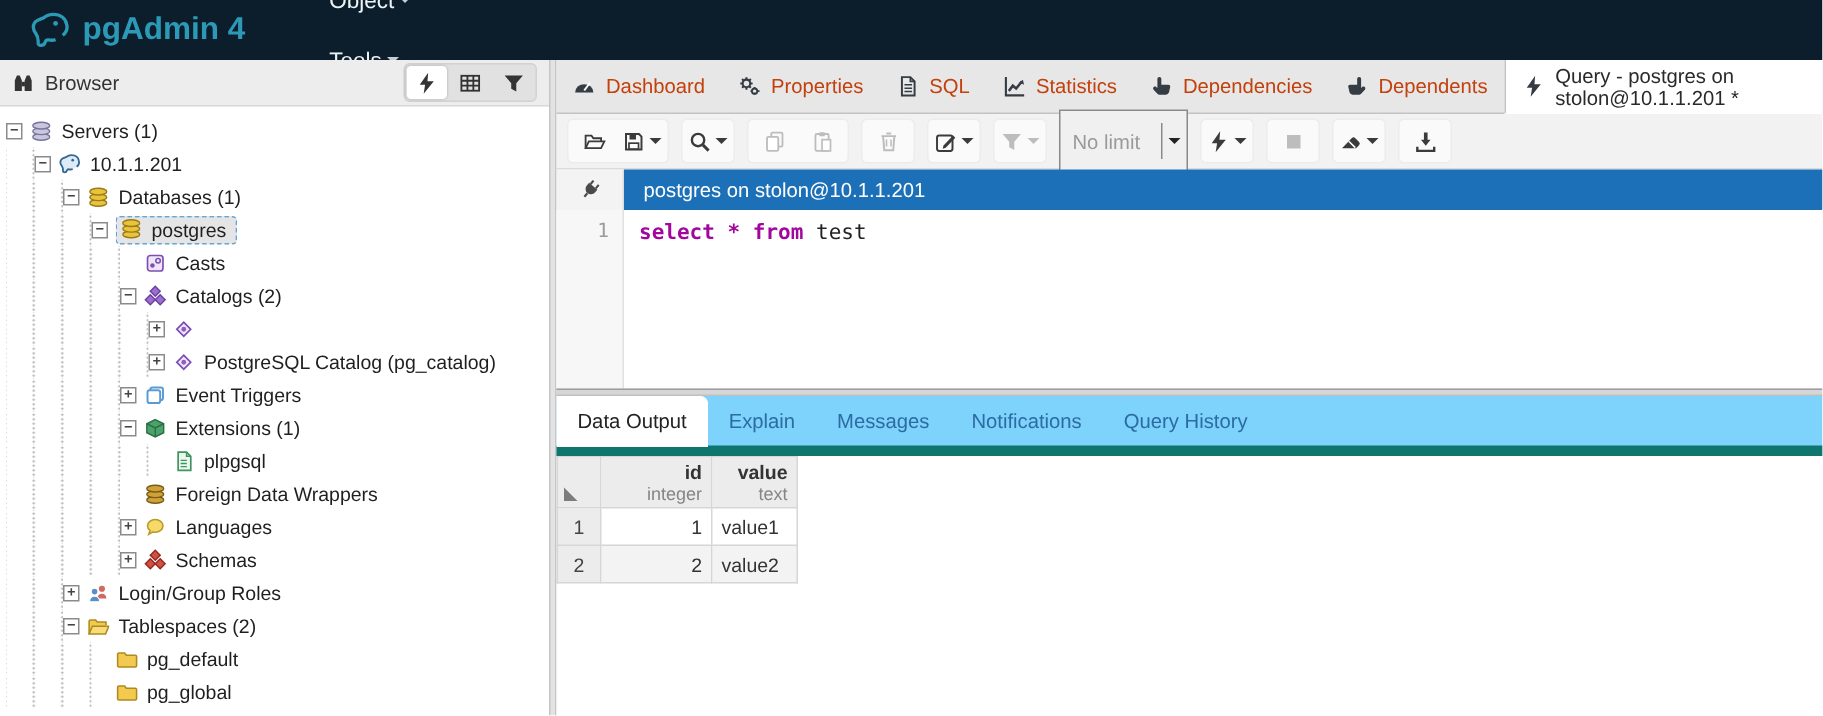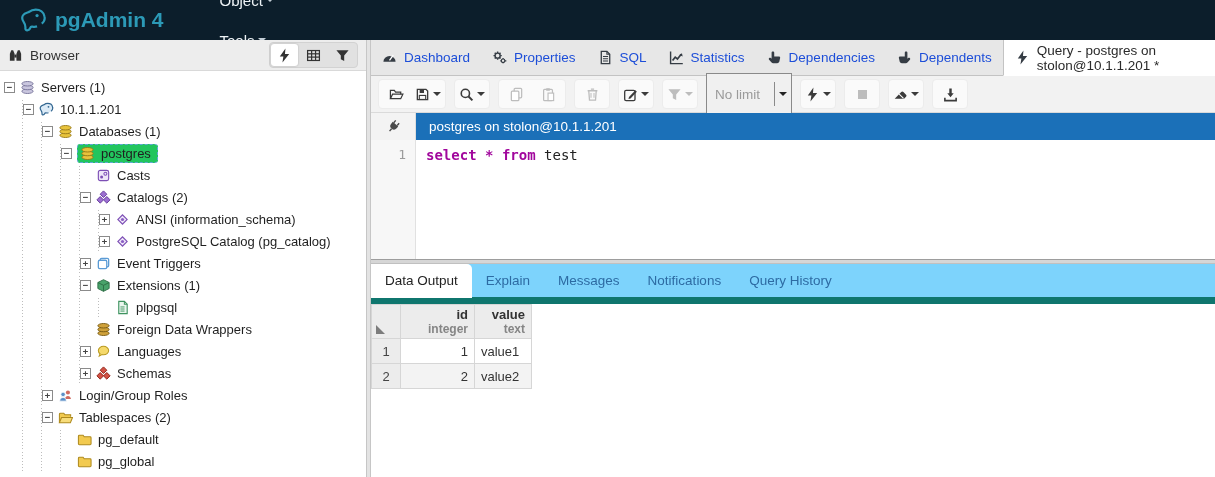--- a/index.html
+++ b/index.html
@@ -29,25 +29,25 @@
   .hbtn{width:27px;height:22px;display:flex;align-items:center;justify-content:center;border-radius:3px;color:#2e3a45;background:transparent;border:none}
   .hbtn.active{background:#fff;box-shadow:0 0 2px rgba(0,0,0,.25)}
   .hbtn.disabled{color:#b4b4b4}
   .tree{flex:1;padding:5px 0 0 4px;overflow:hidden;font-size:13px;color:#1f1f1f}
   .trow{height:22px;display:flex;align-items:center;white-space:nowrap}
   .indent{height:22px;flex:none;background-image:radial-gradient(circle,#bdbdbd 0.8px,transparent 0.9px);background-size:19px 3px;background-position:9px 1px}
   .expander{width:11px;height:11px;flex:none;border:1px solid #8b8b8b;background:#fff;font:bold 9px/9px "DejaVu Sans Mono",monospace;text-align:center;color:#444;margin-right:5px}
   .exp-spacer{width:16px;flex:none}
   .ticon{width:17px;height:17px;margin-right:4px;flex:none}
   .tlabel{padding:1px 2px}
-  .selwrap{display:flex;align-items:center;border:1px dashed #63a5d7;background:#22c55e;border-radius:3px;padding:0 4px 0 2px}
+  .selwrap{display:flex;align-items:flex-start;border:1px dashed #63a5d7;background:#e5e5e5;border-radius:3px;padding:0 4px 0 2px}
 
   
   .tabbar{height:36px;background:#e7e7e7;border-bottom:1px solid #c3c3c3;display:flex}
-  .tab{display:flex;align-items:center;gap:7px;padding:0 11px;font-size:13.5px;color:#1d4ed8;cursor:default}
+  .tab{display:flex;align-items:center;gap:7px;padding:0 11px;font-size:13.5px;color:#c2410c;cursor:default}
   .tab .ic{color:#353c44}
   .tab.active{background:#fff;color:#2a2a2a;margin-left:auto;border-left:1px solid #c3c3c3;margin-bottom:-1px;border-bottom:1px solid #fff}
 
   
   .qtoolbar{height:37px;background:#f2f2f2;border-bottom:1px solid #dadada;display:flex;align-items:center;padding:0 7px;gap:8px}
   .tgroup{background:#fafafa;border:1px solid #ececec;border-radius:4px;display:flex;align-items:center;padding:2px 4px;gap:6px}
   .tbtn{height:24px;min-width:26px;display:flex;align-items:center;justify-content:center;color:#3b3b3b;background:transparent;border:none}
   .tbtn.disabled{color:#bdbdbd}
   .limit-box{display:flex;align-items:center;justify-content:space-between;border:1px solid #8a8a8a;background:#f0f0f0;height:42px;width:86px;padding-left:8px;color:#9a9a9a;font-size:13.5px}
   .limit-caret{width:17px;height:24px;border-left:1px solid #8a8a8a;display:flex;align-items:center;justify-content:center;color:#222}
@@ -65,21 +65,21 @@
 
   
   .outtabs{height:40px;background:#7dd3fc;display:flex;border-bottom:7px solid #0f766e}
   .otab{display:flex;align-items:center;padding:0 14px;font-size:13.5px;color:#2d6ba3;cursor:default}
   .otab.active{background:#fff;color:#222;border-radius:0 5px 0 0;margin-bottom:-1px;border-bottom:1px solid #fff}
   .grid-area{flex:1;background:#fff}
   table.slick{border-collapse:collapse;table-layout:fixed;font-size:13px;color:#333}
   table.slick th,table.slick td{border:1px solid #d6d6d6;overflow:hidden}
   table.slick th{background:#ececec;text-align:right;padding:2px 6px;vertical-align:top;height:33px}
   .hname{display:block;font-weight:bold;font-size:13px;color:#333;line-height:15px}
-  .htype{display:block;font-weight:bold;font-size:12px;color:#858585;line-height:14px}
+  .htype{display:block;font-weight:normal;font-size:12px;color:#858585;line-height:14px}
   th.corner{position:relative;padding:0}
   .corner-tri{position:absolute;left:4px;bottom:4px;width:0;height:0;border-bottom:9px solid #7c7c7c;border-right:9px solid transparent}
   td.rownum{background:#ececec;text-align:center;color:#444;width:29px}
   table.slick td{height:25px;padding:2px 6px}
   td.cell-num{text-align:right}
   tr.even td.dcell{background:#f3f3f3}
 </style>
 </head>
 <body>
 
@@ -372,21 +372,20 @@
             <use href="#catalogs-icon" xlink:href="#catalogs-icon"></use>
           </svg>
           <span class="tlabel">Catalogs (2)</span>
         </div>
         <div class="trow">
           <span class="indent" style="width: 95px;"></span>
           <span class="expander">+</span>
           <svg class="ic ticon">
             <use href="#catalog-icon" xlink:href="#catalog-icon"></use>
           </svg>
-          <span class="tlabel">ANSI (information_schema)</span>
         </div>
         <div class="trow">
           <span class="indent" style="width: 95px;"></span>
           <span class="expander">+</span>
           <svg class="ic ticon">
             <use href="#catalog-icon" xlink:href="#catalog-icon"></use>
           </svg>
           <span class="tlabel">PostgreSQL Catalog (pg_catalog)</span>
         </div>
         <div class="trow">

